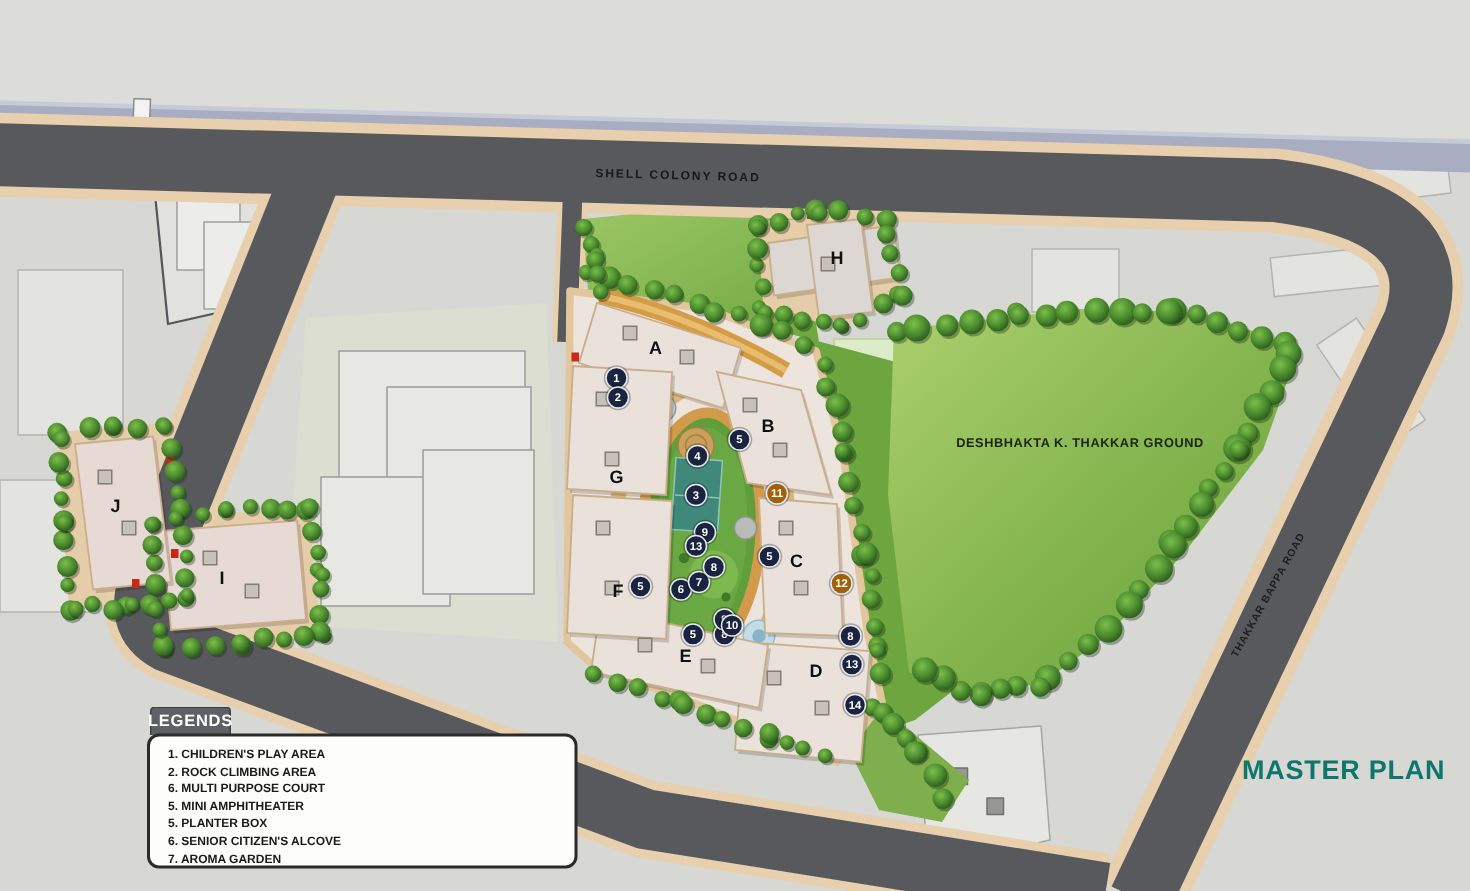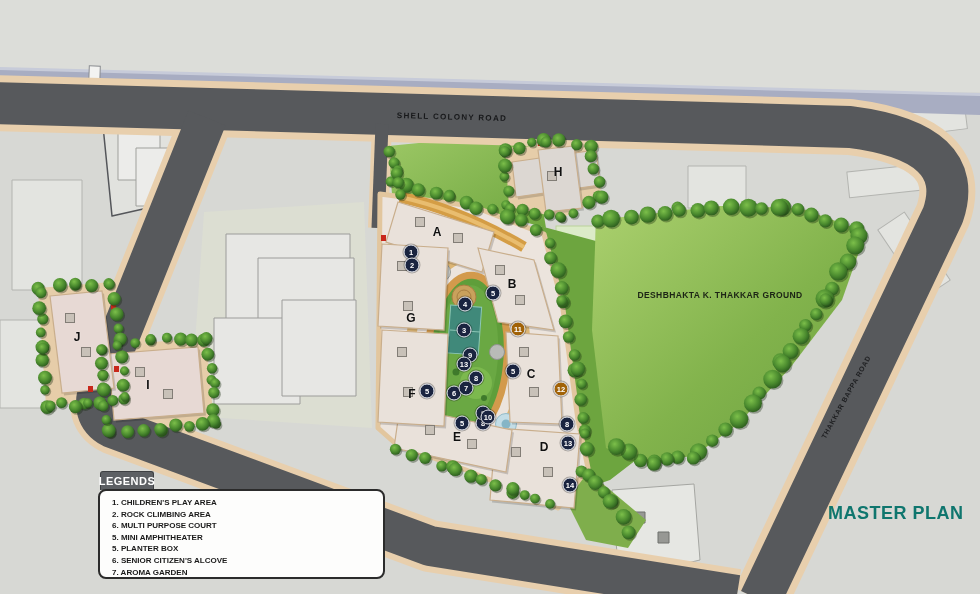--- a/index.html
+++ b/index.html
@@ -632,14 +632,14 @@
     <div class="marker" style="left: 476px; top: 378px; background: rgb(26, 36, 64);">8</div>
     <div class="marker" style="left: 483px; top: 423px; background: rgb(26, 36, 64);">8</div>
     <div class="marker" style="left: 567px; top: 424px; background: rgb(26, 36, 64);">8</div>
     <div class="marker" style="left: 470px; top: 355px; background: rgb(26, 36, 64);">9</div>
     <div class="marker" style="left: 483px; top: 413px; background: rgb(26, 36, 64);">9</div>
     <div class="marker" style="left: 488px; top: 402px; background: rgb(26, 36, 64); margin-top: 15px;">10</div>
     <div class="marker" style="left: 518px; top: 329px; background: #a16207;">11</div>
     <div class="marker" style="left: 561px; top: 389px; background: #a16207;">12</div>
     <div class="marker" style="left: 464px; top: 364px; background: rgb(26, 36, 64);">13</div>
     <div class="marker" style="left: 568px; top: 443px; background: rgb(26, 36, 64);">13</div>
-    <div class="marker" style="left: 570px; top: 485px; background: rgb(26, 36, 64);">14</div>
+    <div class="marker" style="left: 570px; top: 470px; background: rgb(26, 36, 64);">14</div>
   </div>
 
 </body></html>

